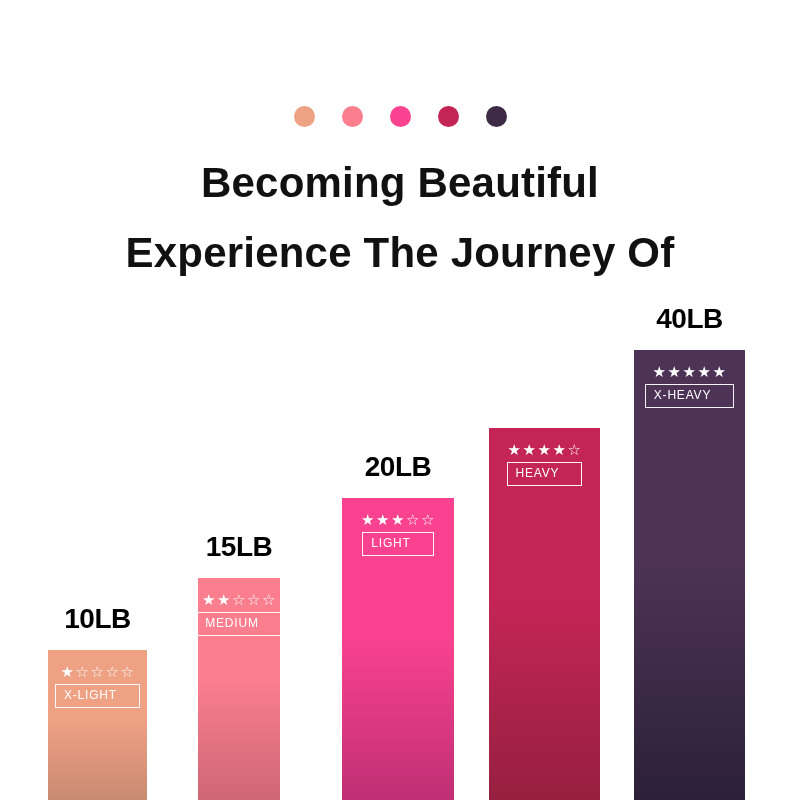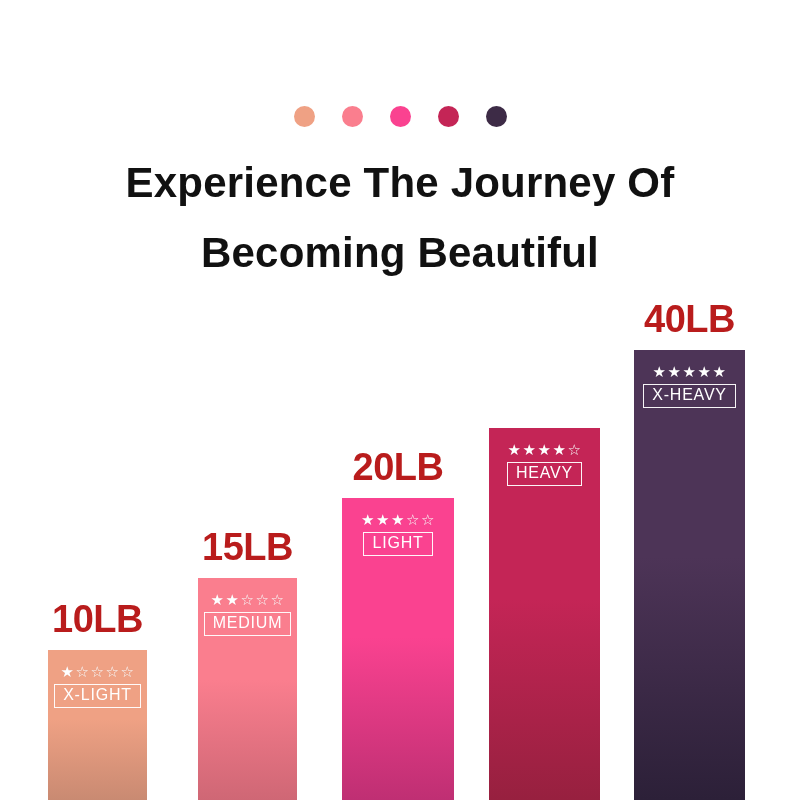--- a/index.html
+++ b/index.html
@@ -66,23 +66,23 @@
   }
   .bar-group {
     position: absolute;
     bottom: 0;
   }
   .bar-weight {
     position: absolute;
     left: 0;
     width: 100%;
     text-align: center;
-    color: #b91c1c;
+    color: #000000;
     font-weight: bold;
-    font-size: 38px;
+    font-size: 28px;
     line-height: 38px;
     letter-spacing: -0.5px;
     white-space: nowrap;
   }
   .bar-body {
     position: absolute;
     left: 0;
     bottom: 0;
     width: 100%;
     overflow: hidden;
@@ -108,64 +108,64 @@
     color: #ffffff;
     letter-spacing: 0.5px;
     text-shadow: 0 0 1px rgba(0,0,0,0.10);
   }
   .star {
     display: inline-block;
   }
   .level-badge {
     border: 1.5px solid rgba(255,255,255,0.95);
     color: #ffffff;
-    font-size: 16px;
+    font-size: 12px;
     line-height: 12.5px;
     letter-spacing: 0.8px;
-    padding: 4px 8px 5px 8px;
+    padding: 4px 22px 5px 8px;
     white-space: nowrap;
     font-weight: normal;
   }
 </style>
 </head>
 <body>
 
 <div id="stage">
 
   <div id="dot-row">
       <div class="dot" style="background: rgb(239, 161, 132);"></div>
       <div class="dot" style="background: rgb(250, 126, 142);"></div>
       <div class="dot" style="background: rgb(250, 66, 144);"></div>
       <div class="dot" style="background: rgb(196, 37, 86);"></div>
       <div class="dot" style="background: rgb(61, 43, 70);"></div>
     </div>
 
   <div id="headline">
+    <span class="hl-line">Becoming Beautiful</span>
     <span class="hl-line">Experience The Journey Of</span>
-    <span class="hl-line">Becoming Beautiful</span>
   </div>
 
   <div id="chart">
       <div class="bar-group" style="left: 48px; width: 99px; height: 204px;">
         <div class="bar-weight" style="bottom: 162px;">10LB</div>
         <div class="bar-body" style="height: 150px;">
           <div class="bar-inner" style="background: linear-gradient(rgb(239, 161, 132) 0%, rgb(239, 161, 132) 46%, rgb(201, 138, 114) 100%);"></div>
           <div class="bar-meta" style="top: 14px;">
             <div class="stars">
               <span class="star">★</span>
               <span class="star">☆</span>
               <span class="star">☆</span>
               <span class="star">☆</span>
               <span class="star">☆</span>
             </div>
             <div class="level-badge">X-LIGHT</div>
           </div>
         </div>
       </div>
-      <div class="bar-group" style="left: 198px; width: 99px; height: 276px;">
+      <div class="bar-group" style="left: 198px; width: 82px; height: 276px;">
         <div class="bar-weight" style="bottom: 234px;">15LB</div>
         <div class="bar-body" style="height: 222px;">
           <div class="bar-inner" style="background: linear-gradient(rgb(250, 126, 142) 0%, rgb(250, 126, 142) 46%, rgb(207, 103, 117) 100%);"></div>
           <div class="bar-meta" style="top: 14px;">
             <div class="stars">
               <span class="star">★</span>
               <span class="star">★</span>
               <span class="star">☆</span>
               <span class="star">☆</span>
               <span class="star">☆</span>

